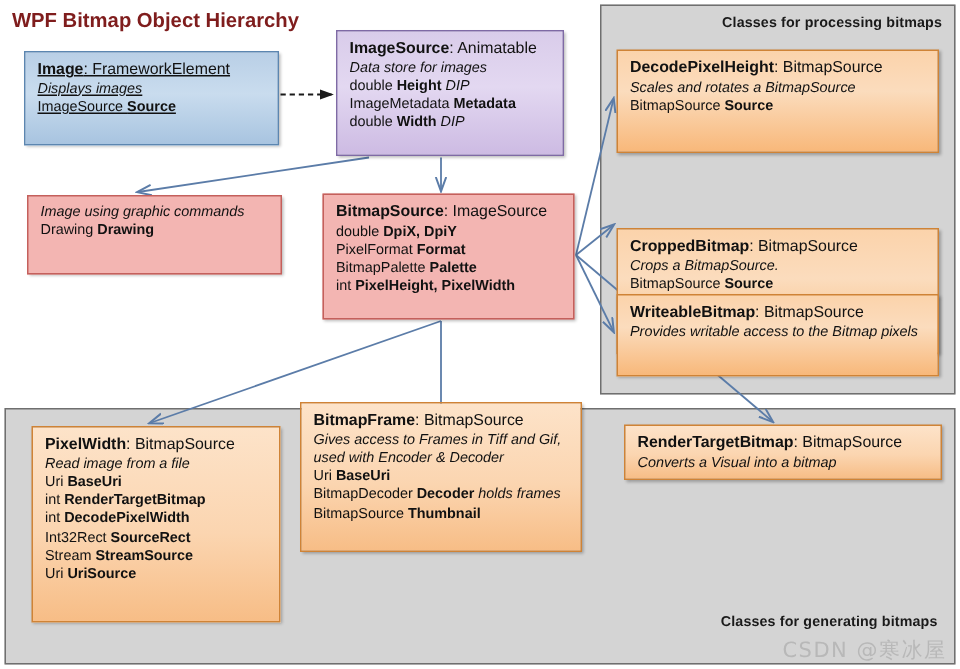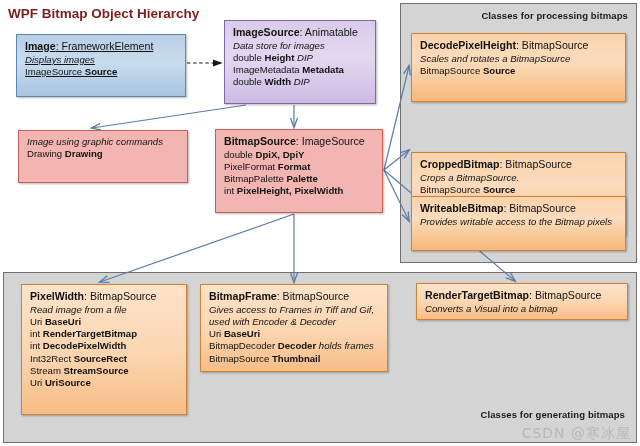--- a/index.html
+++ b/index.html
@@ -76,21 +76,21 @@
 
   
   #box-image{left:16px;top:34px;width:170px;height:63px;text-decoration:underline;}
   #box-imagesource{left:224px;top:20px;width:152px;height:84px;}
   #box-drawingimage{left:18px;top:130px;width:170px;height:53px;}
   #box-bitmapsource{left:215px;top:129px;width:168px;height:84px;}
   #box-transformedbitmap{left:411px;top:33px;width:215px;height:69px;}
   #box-croppedbitmap{left:411px;top:128px;width:215px;height:84px;margin-top:24px;}
   #box-writeablebitmap{left:411px;top:196px;width:215px;height:55px;}
   #box-bitmapimage{left:21px;top:284px;width:166px;height:131px;}
-  #box-bitmapframe{left:200px;top:284px;width:188px;height:88px;}
+  #box-bitmapframe{left:200px;top:268px;width:188px;height:100px;}
   #box-rendertargetbitmap{left:416px;top:283px;width:212px;height:37px;}
 
   
   #page-title{
     position:absolute;left:8px;top:6px;
     font-size:13.5px;font-weight:bold;color:#7f1d1d;
     white-space:nowrap;
   }
 
   

